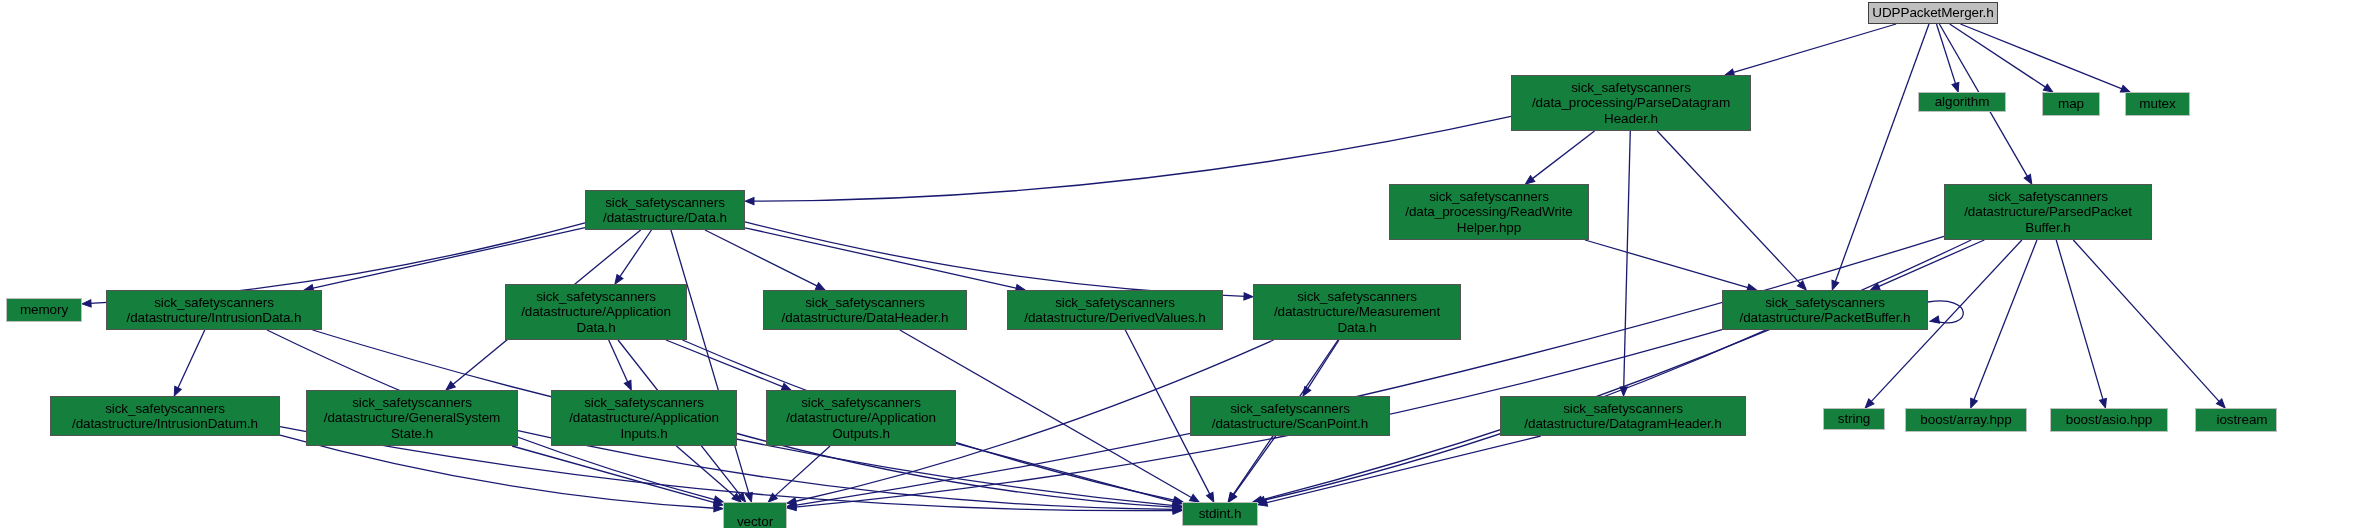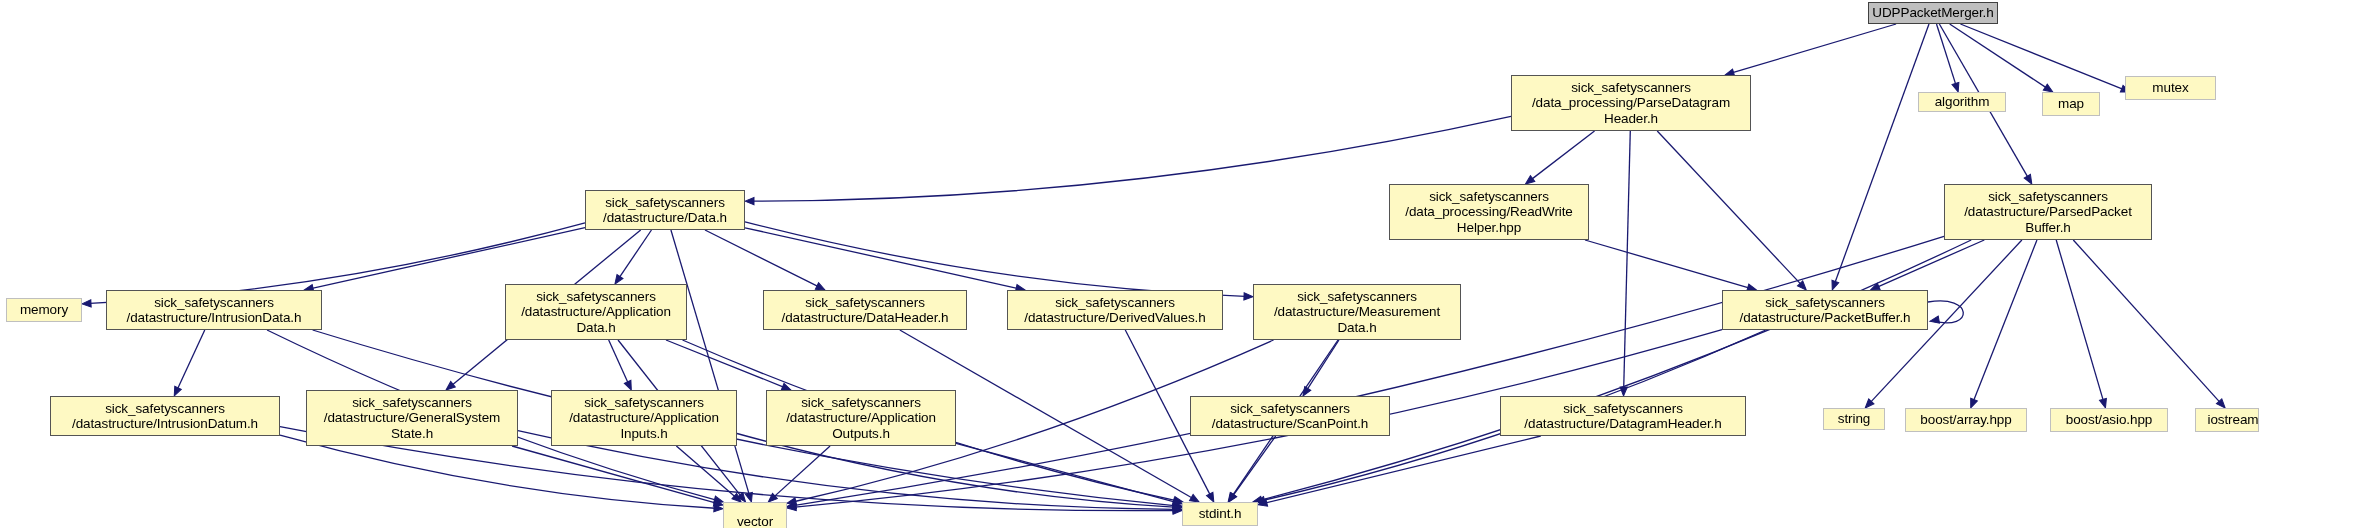--- a/index.html
+++ b/index.html
@@ -20,21 +20,21 @@
   svg#edges {
     position: absolute;
     left: 0;
     top: 0;
     width: 2360px;
     height: 528px;
   }
   .node {
     position: absolute;
     box-sizing: border-box;
-    background: #fef9c3;
+    background: #15803d;
     border: 1px solid #bfbfbf;
     display: flex;
     align-items: center;
     justify-content: center;
     text-align: center;
     color: #000000;
     line-height: 1.12;
     white-space: pre-line;
     z-index: 5;
     letter-spacing: -0.1px;
@@ -267,21 +267,21 @@
         <polygon points="0,0 -9,-3.6 -9,3.6" class="arrow-head" transform="translate(1258,504.7593052109181) rotate(166.33232079026578)"></polygon>
       </g>
     </svg>
   <div id="nodes-layer">
       <div class="node root header" style="left: 1868px; top: 2px; width: 130px; height: 22px; font-size: 13.5px;">UDPPacketMerger.h</div>
       <div class="node header" style="left: 1511px; top: 75px; width: 240px; height: 56px; font-size: 13.5px;">sick_safetyscanners
 /data_processing/ParseDatagram
 Header.h</div>
       <div class="node " style="left: 1918px; top: 92px; width: 88px; height: 20px; font-size: 13.5px;">algorithm</div>
       <div class="node " style="left: 2042px; top: 92px; width: 58px; height: 24px; font-size: 13.5px;">map</div>
-      <div class="node " style="left: 2125px; top: 76px; width: 91px; height: 24px; font-size: 13.5px;">mutex</div>
+      <div class="node " style="left: 2125px; top: 92px; width: 65px; height: 24px; font-size: 13.5px;">mutex</div>
       <div class="node header" style="left: 1944px; top: 184px; width: 208px; height: 56px; font-size: 13.5px;">sick_safetyscanners
 /datastructure/ParsedPacket
 Buffer.h</div>
       <div class="node header" style="left: 585px; top: 190px; width: 160px; height: 40px; font-size: 13.5px;">sick_safetyscanners
 /datastructure/Data.h</div>
       <div class="node header" style="left: 1389px; top: 184px; width: 200px; height: 56px; font-size: 13.5px;">sick_safetyscanners
 /data_processing/ReadWrite
 Helper.hpp</div>
       <div class="node " style="left: 6px; top: 298px; width: 76px; height: 24px; font-size: 13.5px;">memory</div>
       <div class="node header" style="left: 106px; top: 290px; width: 216px; height: 40px; font-size: 13.5px;">sick_safetyscanners
@@ -309,17 +309,17 @@
       <div class="node header" style="left: 766px; top: 390px; width: 190px; height: 56px; font-size: 13.5px;">sick_safetyscanners
 /datastructure/Application
 Outputs.h</div>
       <div class="node header" style="left: 1190px; top: 396px; width: 200px; height: 40px; font-size: 13.5px;">sick_safetyscanners
 /datastructure/ScanPoint.h</div>
       <div class="node header" style="left: 1500px; top: 396px; width: 246px; height: 40px; font-size: 13.5px;">sick_safetyscanners
 /datastructure/DatagramHeader.h</div>
       <div class="node " style="left: 1823px; top: 408px; width: 62px; height: 22px; font-size: 13.5px;">string</div>
       <div class="node " style="left: 1905px; top: 408px; width: 122px; height: 24px; font-size: 13.5px;">boost/array.hpp</div>
       <div class="node " style="left: 2050px; top: 408px; width: 118px; height: 24px; font-size: 13.5px;">boost/asio.hpp</div>
-      <div class="node " style="left: 2195px; top: 408px; width: 64px; height: 24px; font-size: 13.5px; padding-left: 12px;">iostream</div>
+      <div class="node " style="left: 2195px; top: 408px; width: 82px; height: 24px; font-size: 13.5px; padding-left: 12px;">iostream</div>
       <div class="node " style="left: 723px; top: 502px; width: 64px; height: 39px; font-size: 13.5px;">vector</div>
       <div class="node " style="left: 1182px; top: 502px; width: 76px; height: 24px; font-size: 13.5px;">stdint.h</div>
     </div>
 </div>
 
 </body></html>

